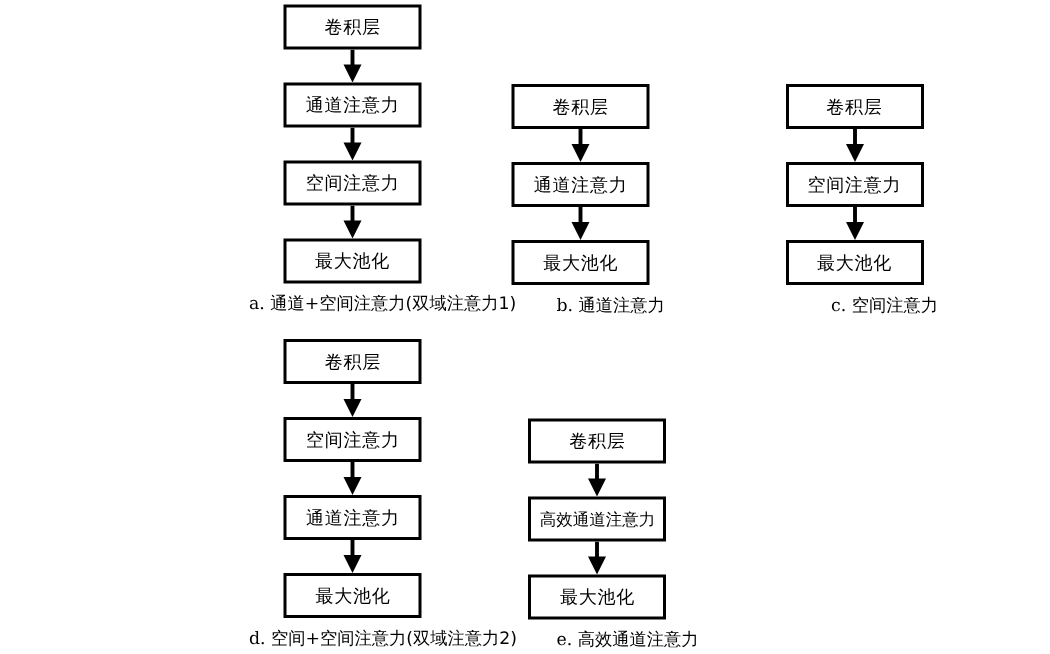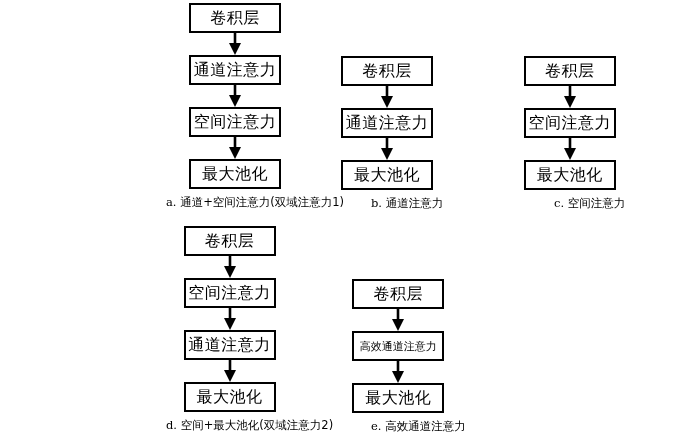--- a/index.html
+++ b/index.html
@@ -30,21 +30,21 @@
   }
   .node {
     box-sizing: border-box;
     width: 92px;
     height: 30px;
     border: 2px solid #000000;
     background: #ffffff;
     display: flex;
     align-items: center;
     justify-content: center;
-    font-size: 16px;
+    font-size: 12px;
     line-height: 1;
     letter-spacing: 0.5px;
     white-space: nowrap;
   }
   .node.tight {
     font-size: 11px;
     letter-spacing: 0;
   }
   .connector {
     width: 92px;
@@ -172,21 +172,21 @@
     <div class="node">通道注意力</div>
     <div class="connector">
       <svg width="92" height="22" viewBox="0 0 92 22" aria-hidden="true">
         <line x1="46" y1="0" x2="46" y2="15" stroke="#000" stroke-width="2.6"></line>
         <polygon points="40,10 52,10 46,22" fill="#000"></polygon>
       </svg>
     </div>
     <div class="node">最大池化</div>
     <div class="caption">
       <span class="tag">d.</span>
-      <span>空间+最大池化(双域注意力2)</span>
+      <span>空间+空间注意力(双域注意力2)</span>
     </div>
   </div>
 
   <div class="flow" id="flow-e">
     <div class="node">卷积层</div>
     <div class="connector">
       <svg width="92" height="22" viewBox="0 0 92 22" aria-hidden="true">
         <line x1="46" y1="0" x2="46" y2="15" stroke="#000" stroke-width="2.6"></line>
         <polygon points="40,10 52,10 46,22" fill="#000"></polygon>
       </svg>

